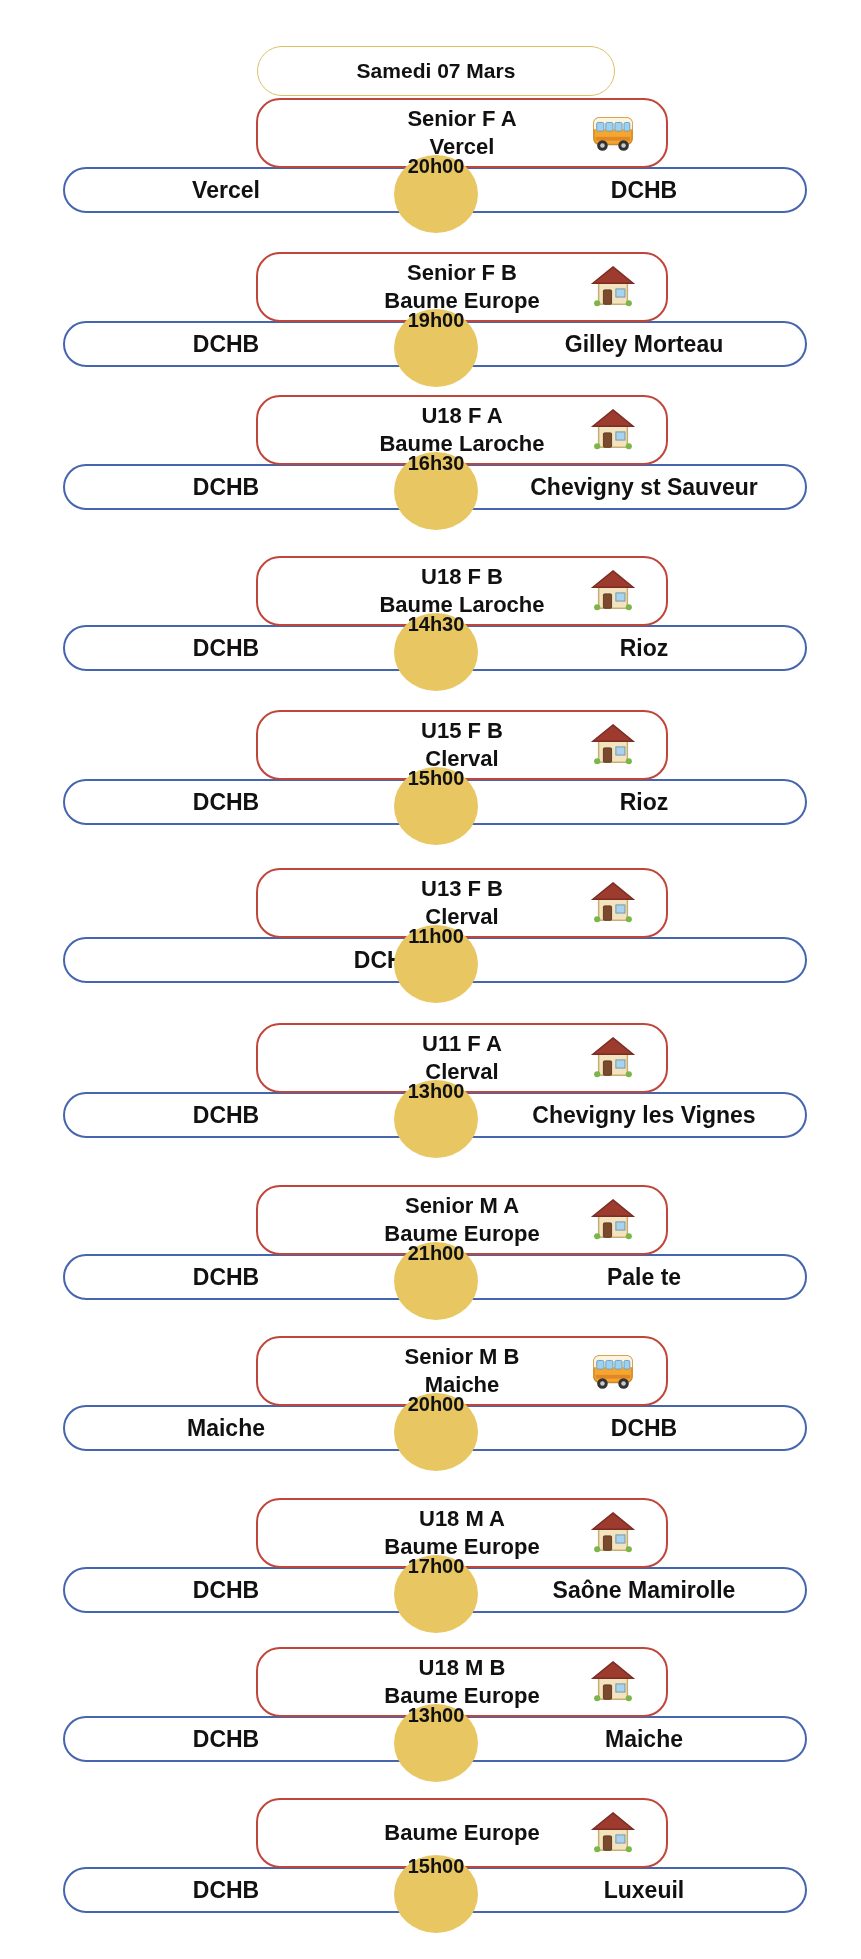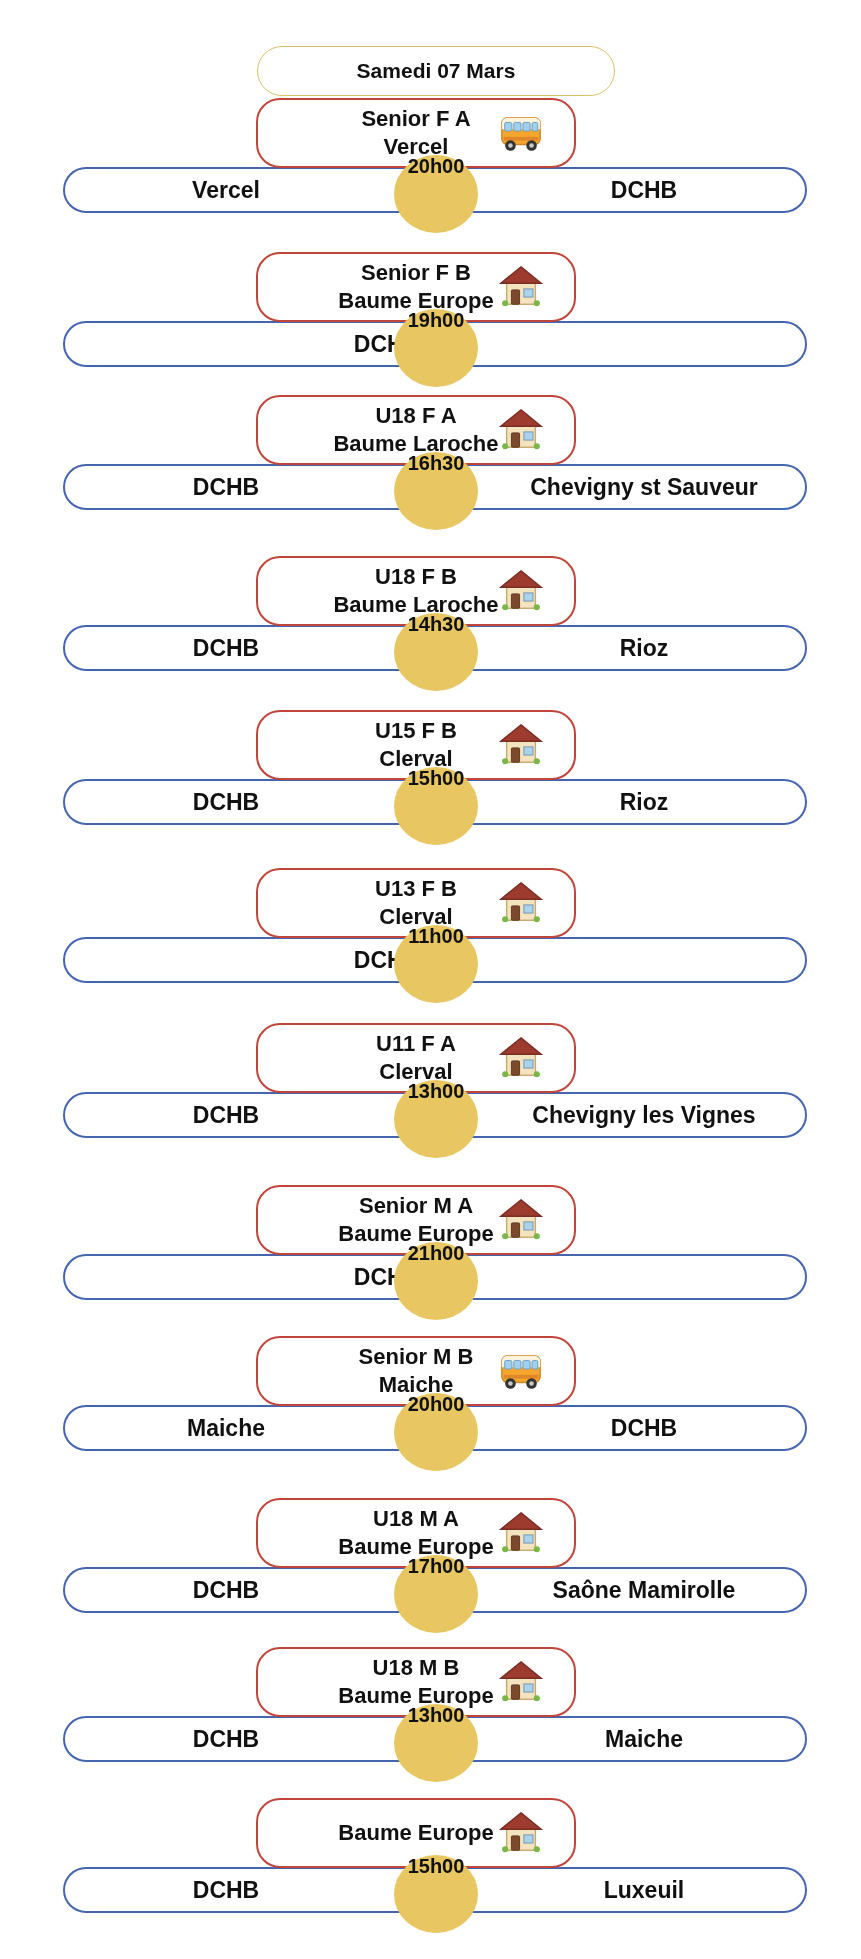--- a/index.html
+++ b/index.html
@@ -26,21 +26,21 @@
     border-radius:24px;
     background:#fff;
     box-sizing:border-box;
     display:flex;align-items:center;
     z-index:1;
     font-size:23px;font-weight:700;
   }
   .team{flex:1;text-align:center;white-space:nowrap;}
   .mid-gap{width:96px;}
   .card{
-    position:absolute;left:256px;top:0;width:320px;height:70px;
+    position:absolute;left:256px;top:0;width:412px;height:70px;
     border:2px solid var(--card-border,#c0453a);
     border-radius:24px;
     box-sizing:border-box;
     background:transparent;
     z-index:2;
     padding-left:8px;
   }
   .card-text{
     position:absolute;left:0;top:50%;width:100%;
     transform:translateY(-50%);
@@ -99,20 +99,21 @@
 
     </div>
     <div class="badge">
       <span>20h00</span>
     </div>
   </div>
       <div class="match" style="top: 252px;">
     <div class="bar">
       <span class="team">DCHB</span>
       <span class="mid-gap"></span>
+      <span class="team">Gilley Morteau</span>
     </div>
     <div class="card">
       <div class="card-text">
         <div>Senior F B</div>
         <div>Baume Europe</div>
       </div>
 
       <span class="icon">
         <svg viewBox="0 0 48 48" aria-hidden="true">
           <rect x="9" y="20" width="30" height="22" fill="#f3e3bf" stroke="#c9ab6f" stroke-width="1.5"></rect>
@@ -259,20 +260,21 @@
       </span>
     </div>
     <div class="badge">
       <span>13h00</span>
     </div>
   </div>
       <div class="match" style="top: 1185px;">
     <div class="bar">
       <span class="team">DCHB</span>
       <span class="mid-gap"></span>
+      <span class="team">Pale te</span>
     </div>
     <div class="card">
       <div class="card-text">
         <div>Senior M A</div>
         <div>Baume Europe</div>
       </div>
 
       <span class="icon">
         <svg viewBox="0 0 48 48" aria-hidden="true">
           <rect x="9" y="20" width="30" height="22" fill="#f3e3bf" stroke="#c9ab6f" stroke-width="1.5"></rect>

